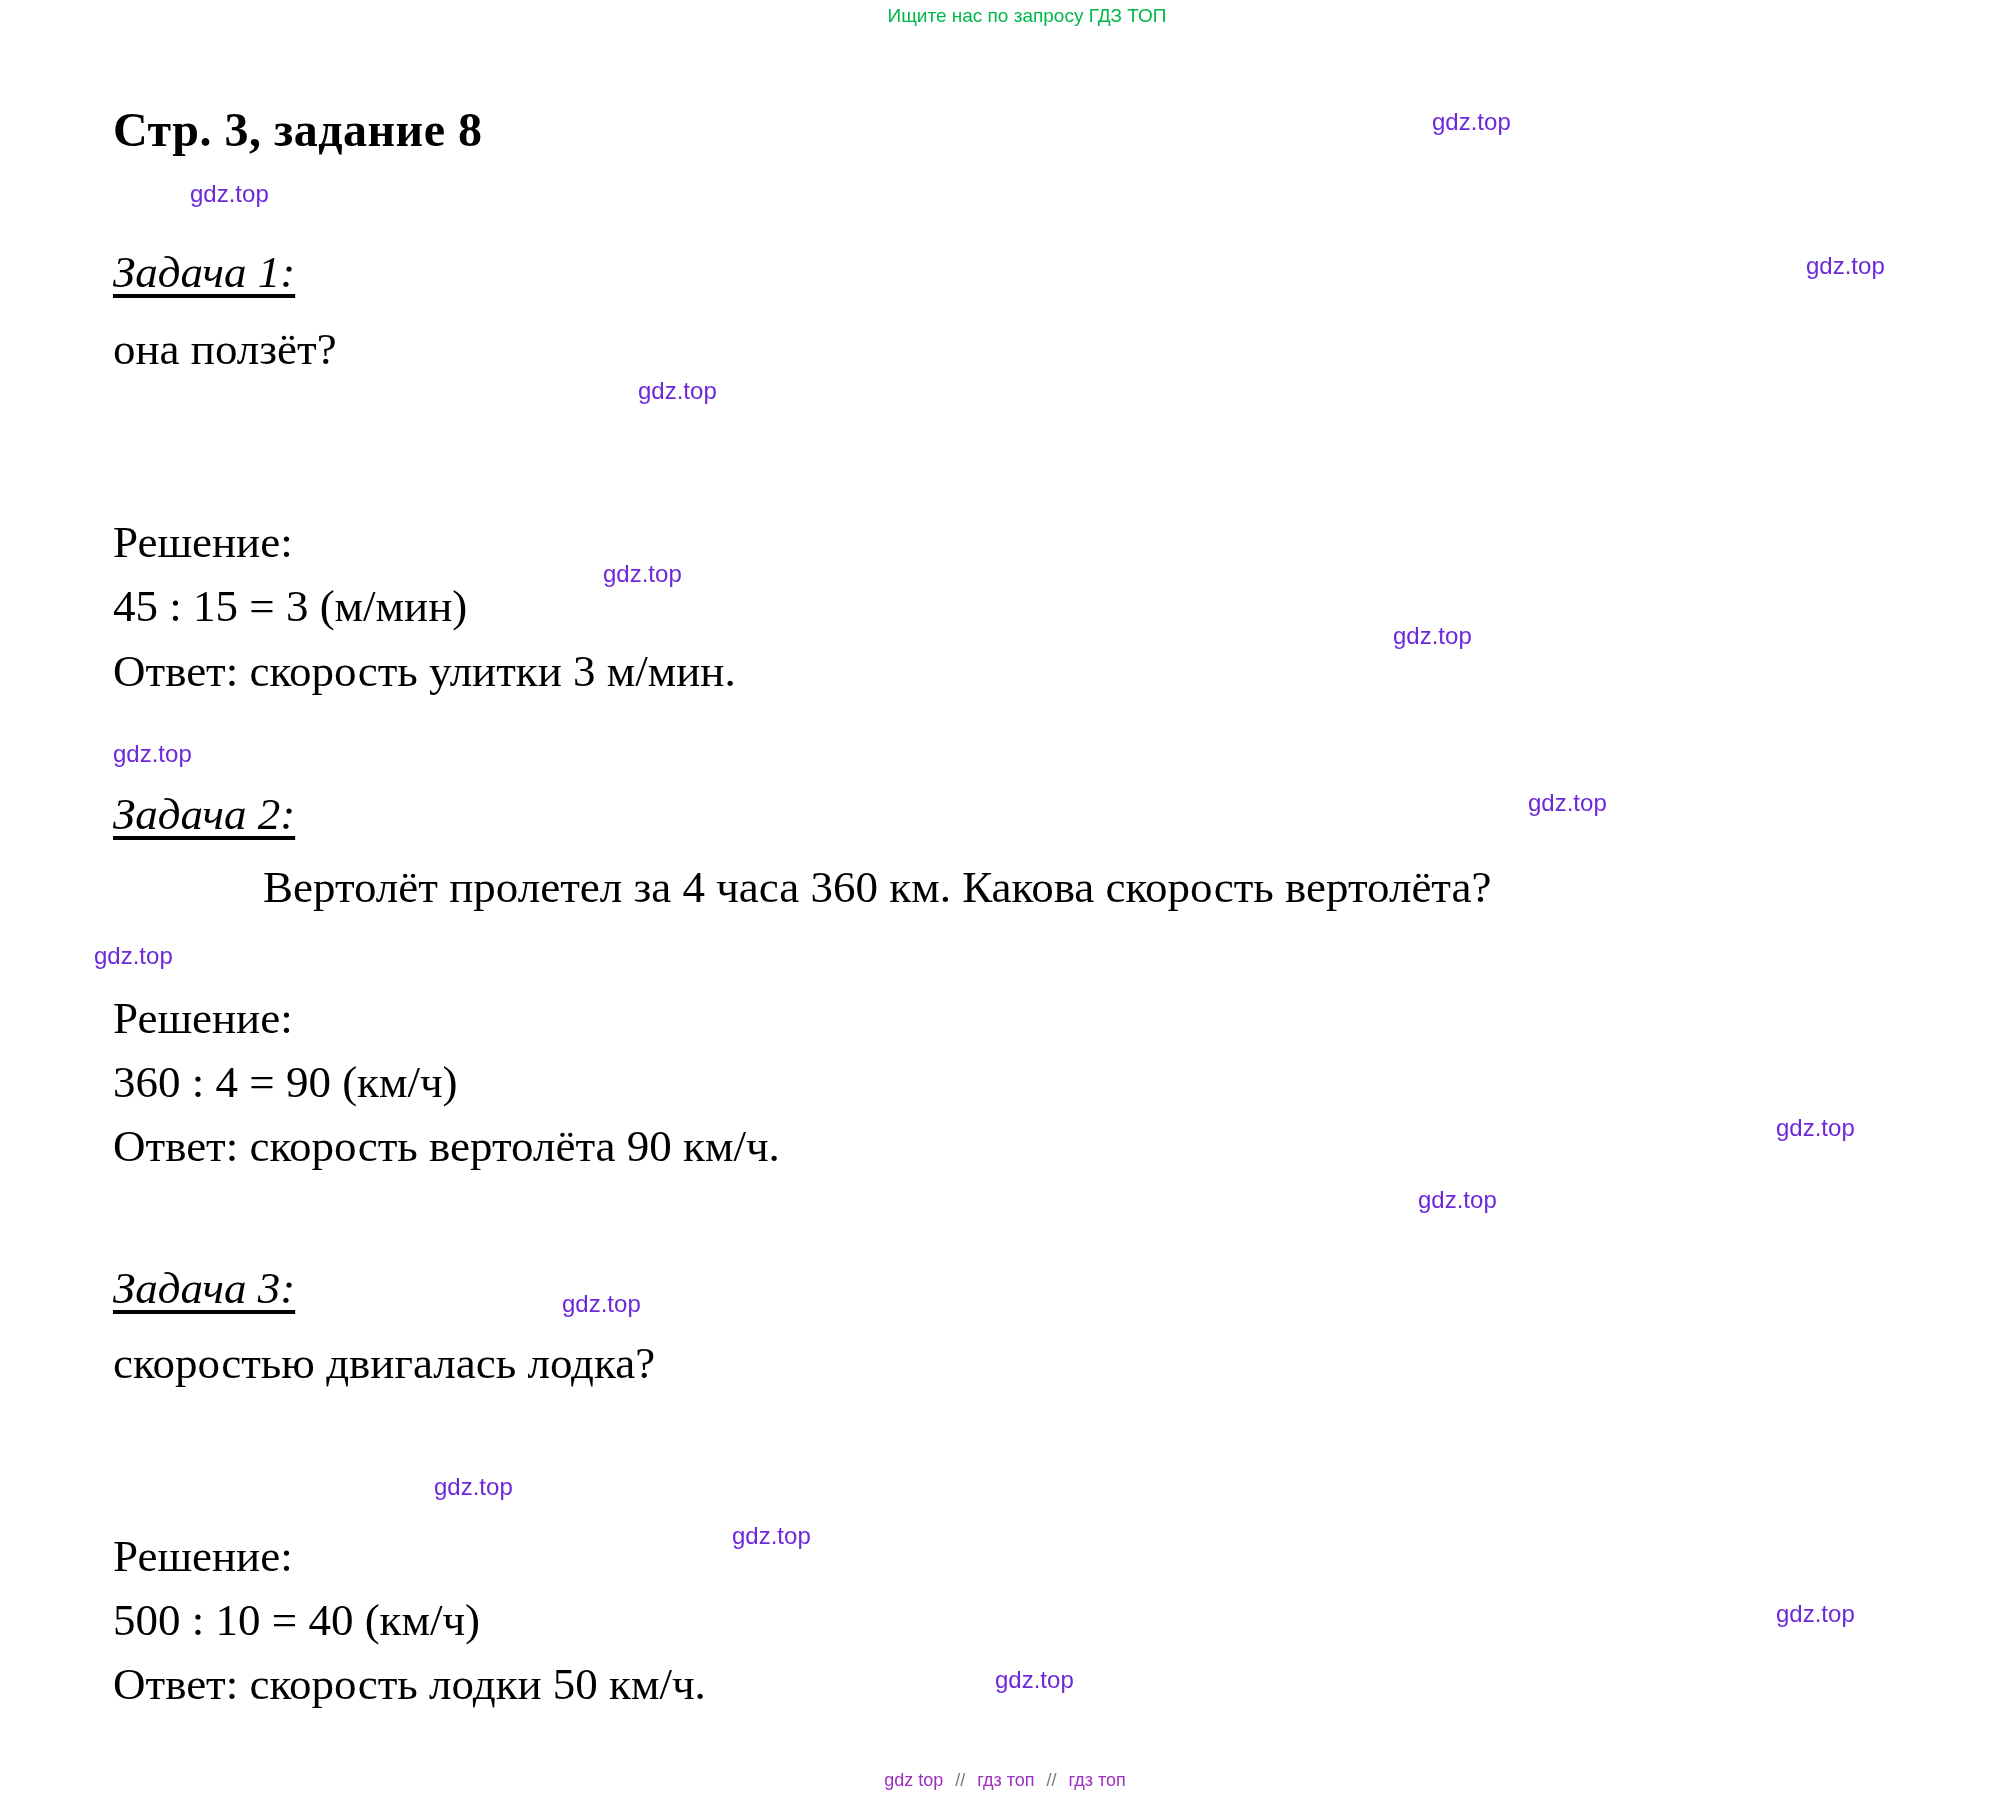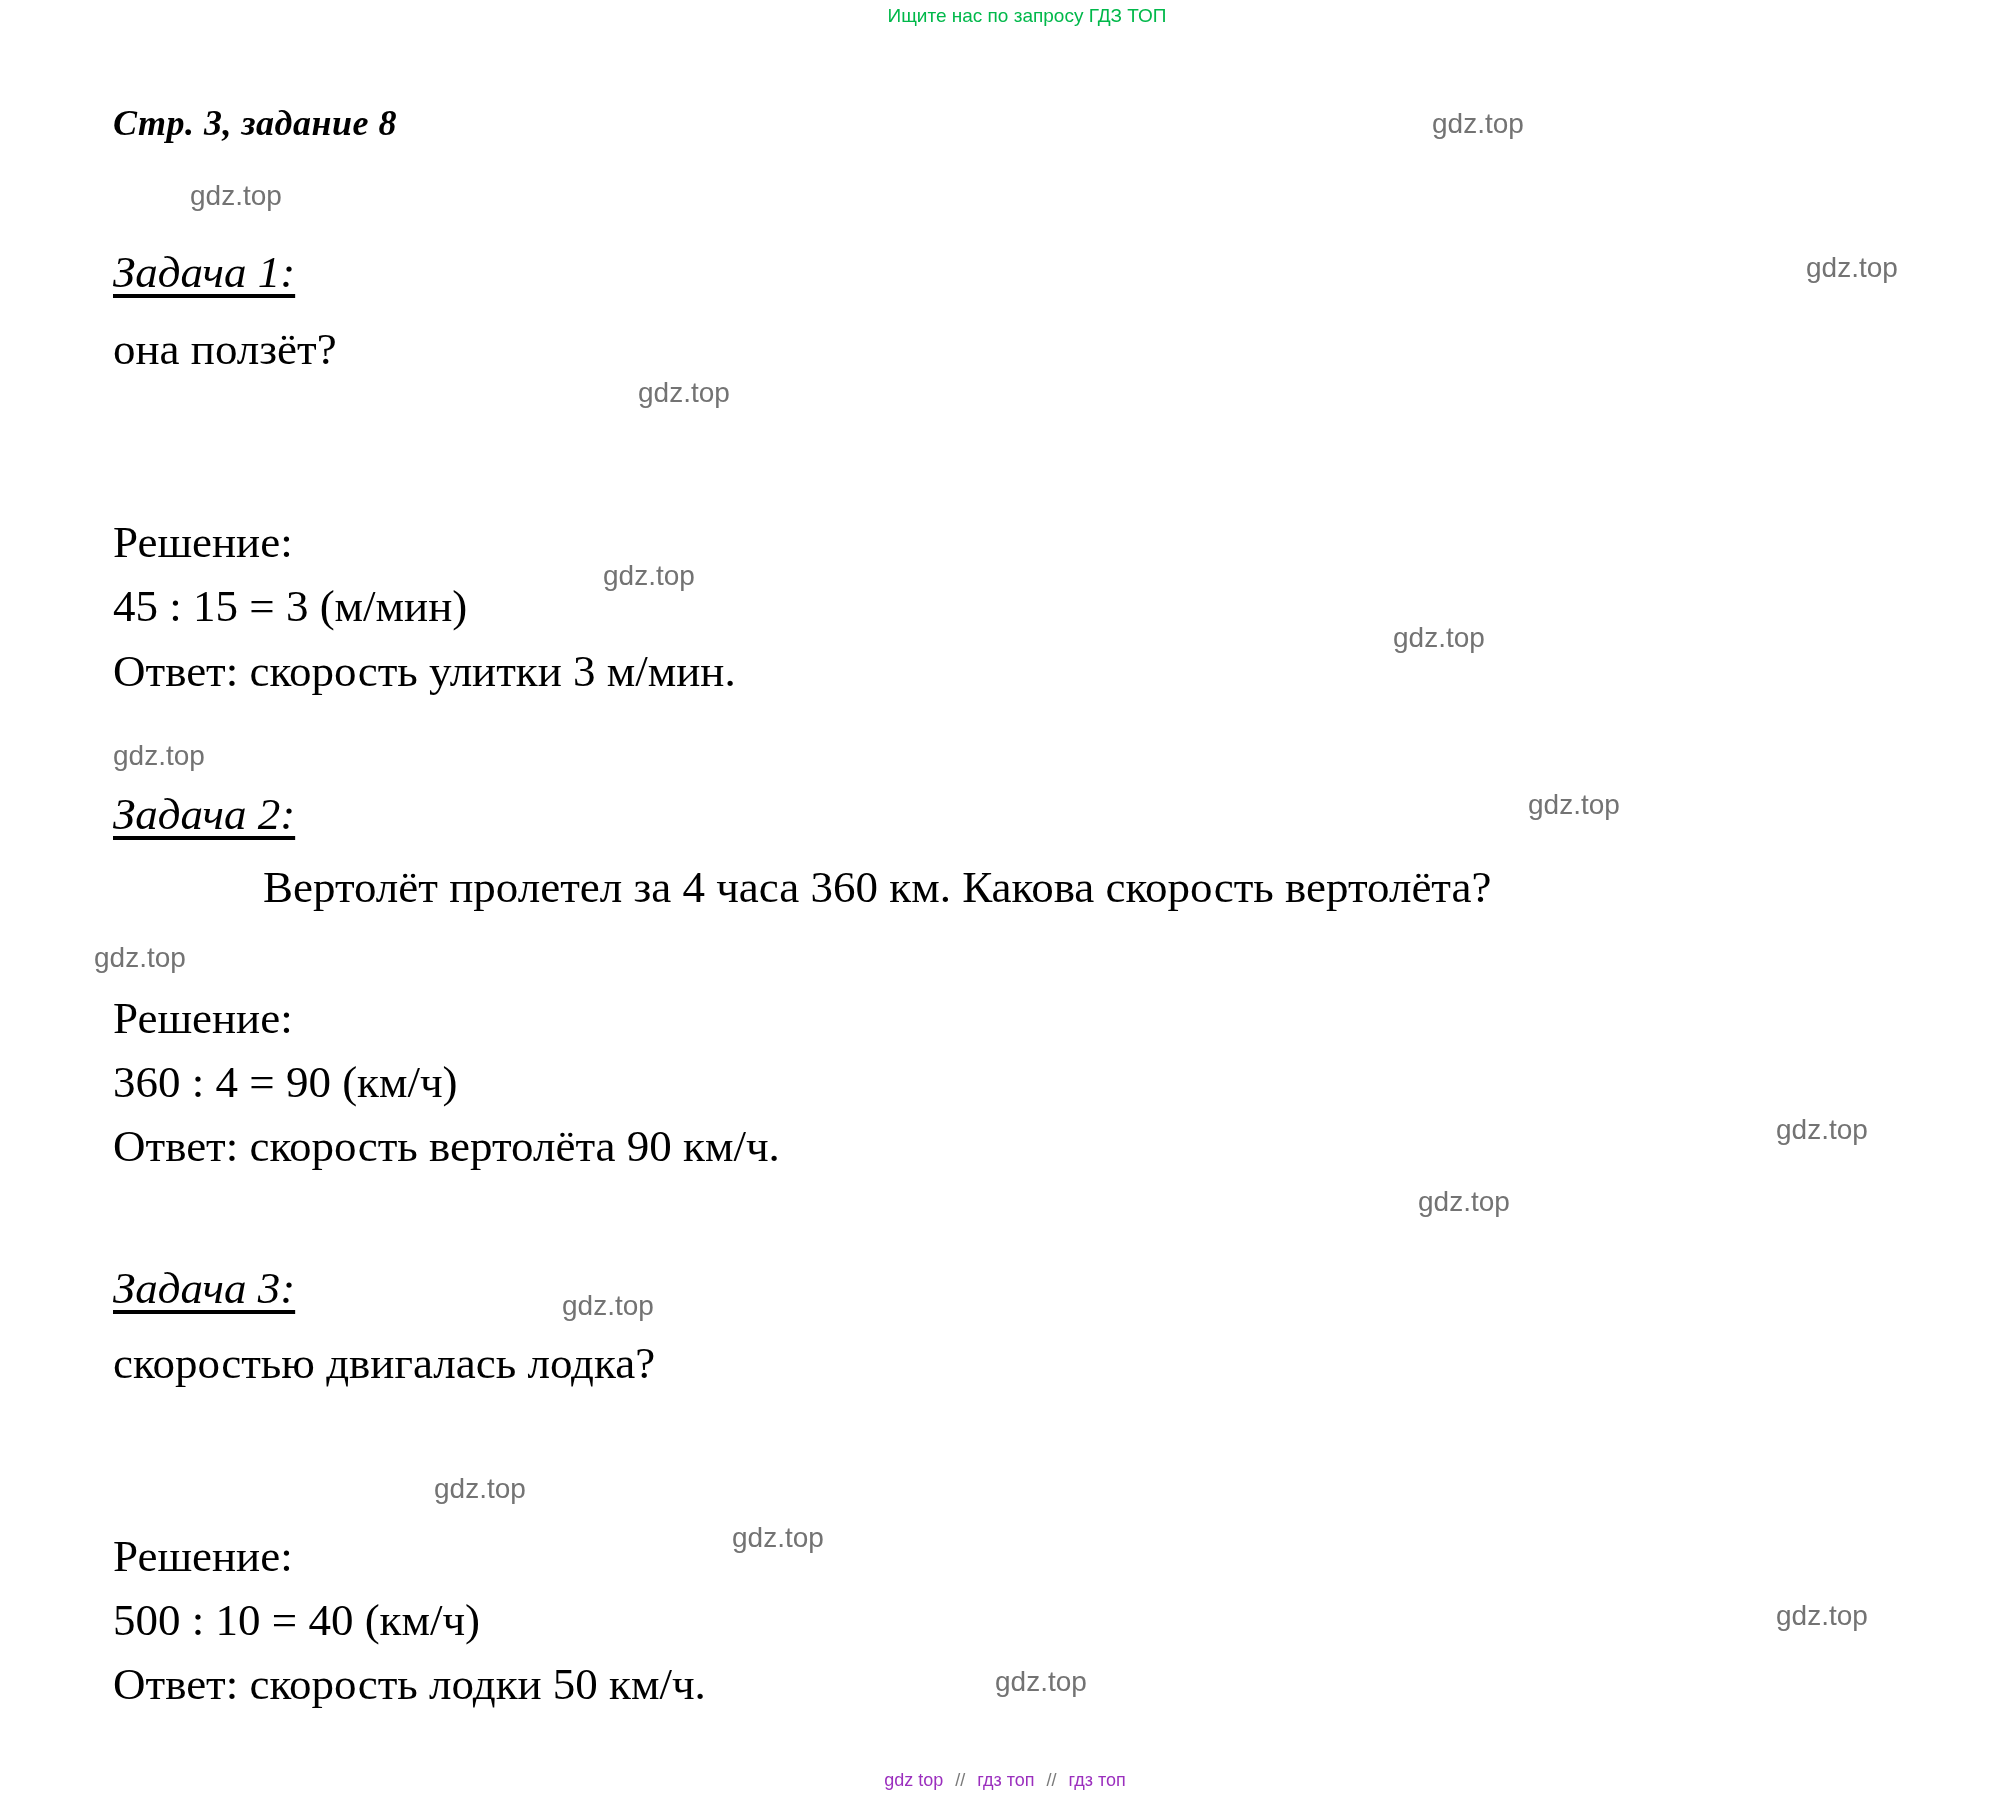--- a/index.html
+++ b/index.html
@@ -14,45 +14,44 @@
   .banner {
     position: absolute; top: 5px; left: 0; width: 100%;
     text-align: center;
     font-family: "Liberation Sans", sans-serif;
     font-size: 19px;
     color: #00b84a;
     padding-left: 44px;
   }
   .page-title {
     position: absolute; left: 113px; top: 102px;
-    font-size: 36px; font-weight: bold;
+    font-size: 48px; font-weight: bold;
     letter-spacing: 0.5px;
-    font-style: italic;
   }
   .task-heading {
     position: absolute; left: 113px;
     font-size: 45px;
     text-decoration: underline;
     text-underline-offset: 7px;
     font-style: italic;
   }
   .problem {
     position: absolute; left: 113px; width: 1800px;
     font-size: 45px; line-height: 66px;
   }
   .problem .first-line { text-indent: 150px; }
   .text-line {
     position: absolute; left: 113px;
     font-size: 45px; white-space: nowrap;
   }
   .wm {
     position: absolute;
     font-family: "Liberation Sans", sans-serif;
-    font-size: 28px;
-    color: #737373;
+    font-size: 24px;
+    color: #6d28d9;
     white-space: nowrap;
   }
   .footer {
     position: absolute; top: 1770px; left: 0; width: 100%;
     text-align: center;
     font-family: "Liberation Sans", sans-serif;
     font-size: 18px;
     color: #9b2fbe;
   }
   .footer .sep { color: #7a7a7a; padding: 0 12px; }

